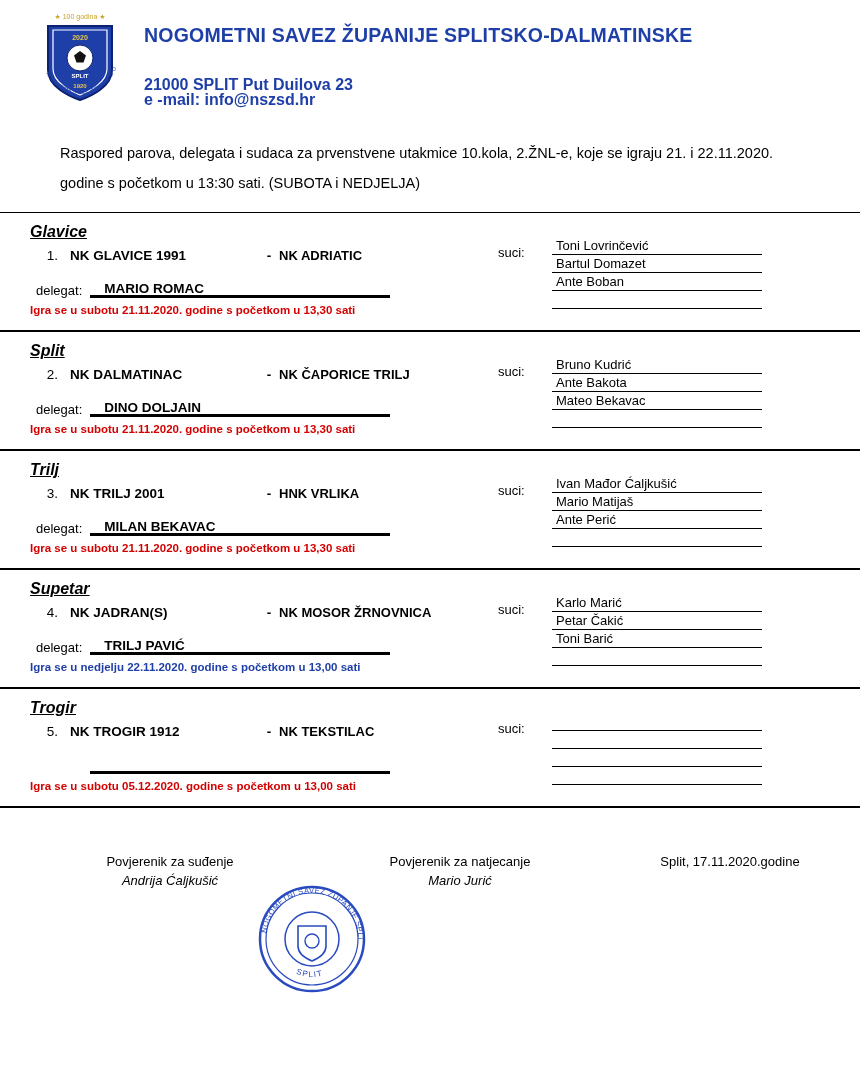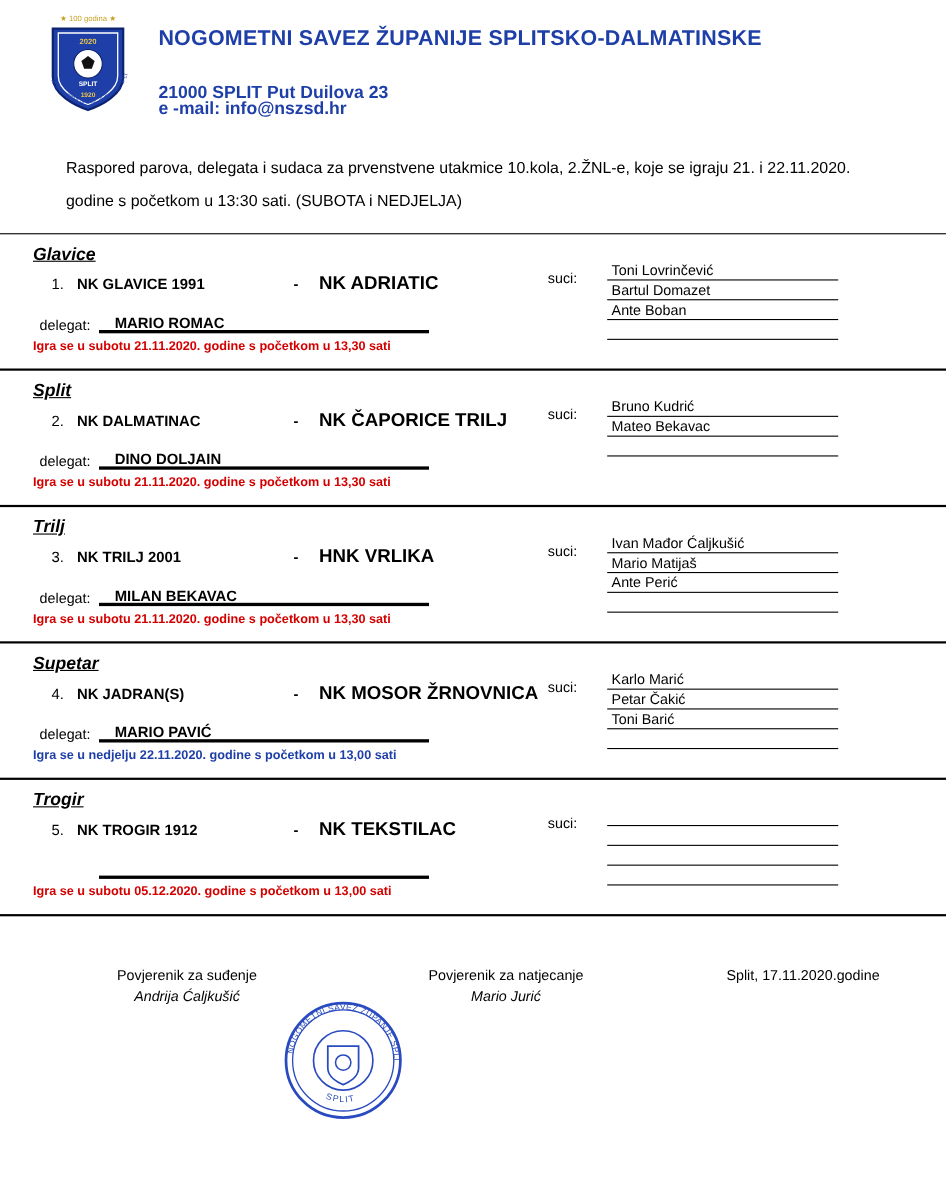--- a/index.html
+++ b/index.html
@@ -104,23 +104,23 @@
     font-size: 13.5px;
     font-weight: bold;
   }
   .dash {
     width: 18px;
     font-size: 13.5px;
     font-weight: bold;
     text-align: center;
   }
   .away {
-    font-size: 17px;
-    font-weight: bold;
-    margin-left: 12px;
+    font-size: 13px;
+    font-weight: bold;
+    margin-left: 1px;
   }
 
   .ref-label {
     position: absolute;
     left: 498px;
     top: 32px;
     font-size: 13px;
   }
   .refs {
     position: absolute;
@@ -262,20 +262,21 @@
     <div class="venue">Split</div>
     <div class="pair-row">
       <div class="num">2.</div>
       <div class="home">NK DALMATINAC</div>
       <div class="dash">-</div>
       <div class="away">NK ČAPORICE TRILJ</div>
     </div>
     <div class="ref-label">suci:</div>
     <div class="refs">
       <div class="ref-line">Bruno Kudrić</div>
+      <div class="ref-line">Ante Bakota</div>
       <div class="ref-line">Mateo Bekavac</div>
       <div class="ref-line empty"></div>
     </div>
     <div class="delegate-row">
       <div class="delegate-label">delegat:</div>
       <div class="delegate-name">DINO DOLJAIN</div>
     </div>
     <div class="note">Igra se u subotu 21.11.2020. godine s početkom u 13,30 sati</div>
     <hr class="rule thick">
   </div>
@@ -313,21 +314,21 @@
     </div>
     <div class="ref-label">suci:</div>
     <div class="refs">
       <div class="ref-line">Karlo Marić</div>
       <div class="ref-line">Petar Čakić</div>
       <div class="ref-line">Toni Barić</div>
       <div class="ref-line empty"></div>
     </div>
     <div class="delegate-row">
       <div class="delegate-label">delegat:</div>
-      <div class="delegate-name">MARIO PAVIĆ</div>
+      <div class="delegate-name">TRILJ PAVIĆ</div>
     </div>
     <div class="note blue">Igra se u nedjelju 22.11.2020. godine s početkom u 13,00 sati</div>
     <hr class="rule thick">
   </div>
 
   <div class="match">
     <div class="venue">Trogir</div>
     <div class="pair-row">
       <div class="num">5.</div>
       <div class="home">NK TROGIR 1912</div>

